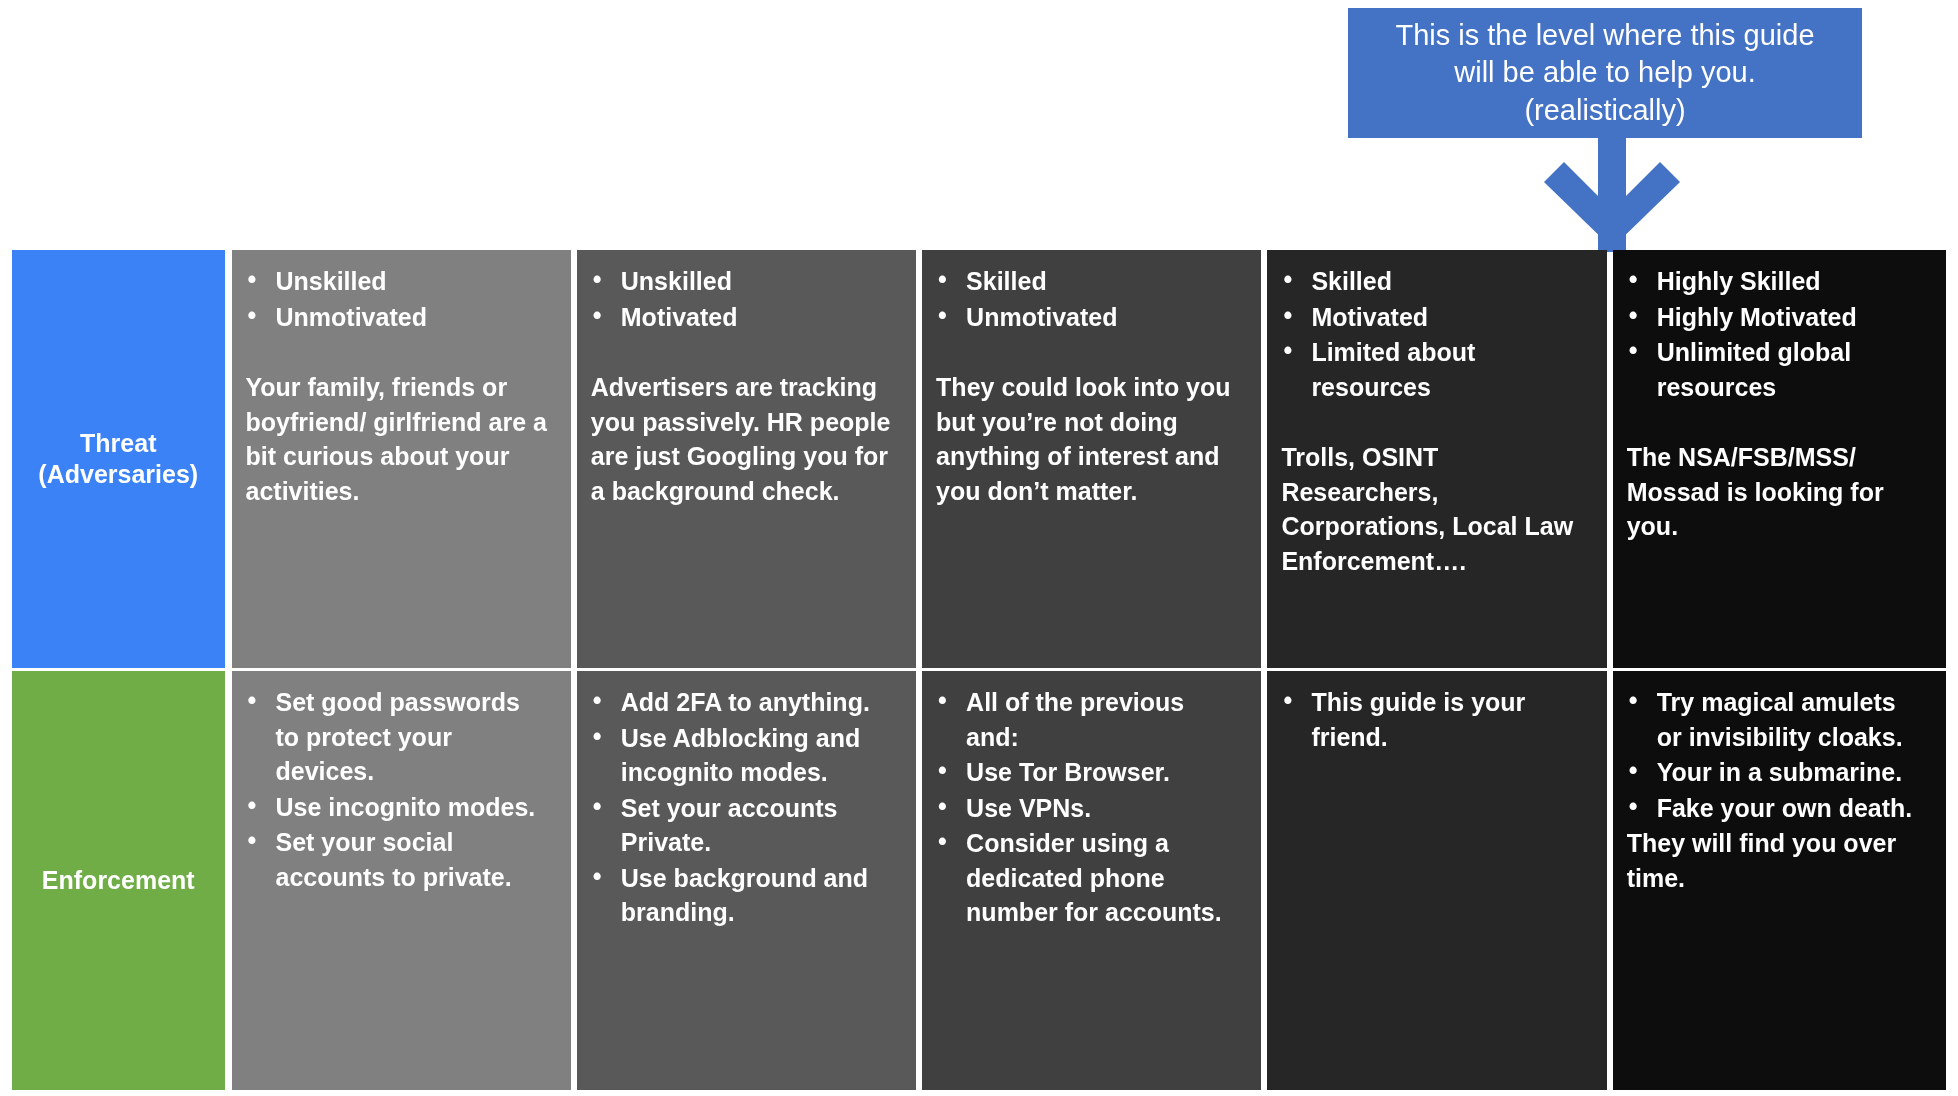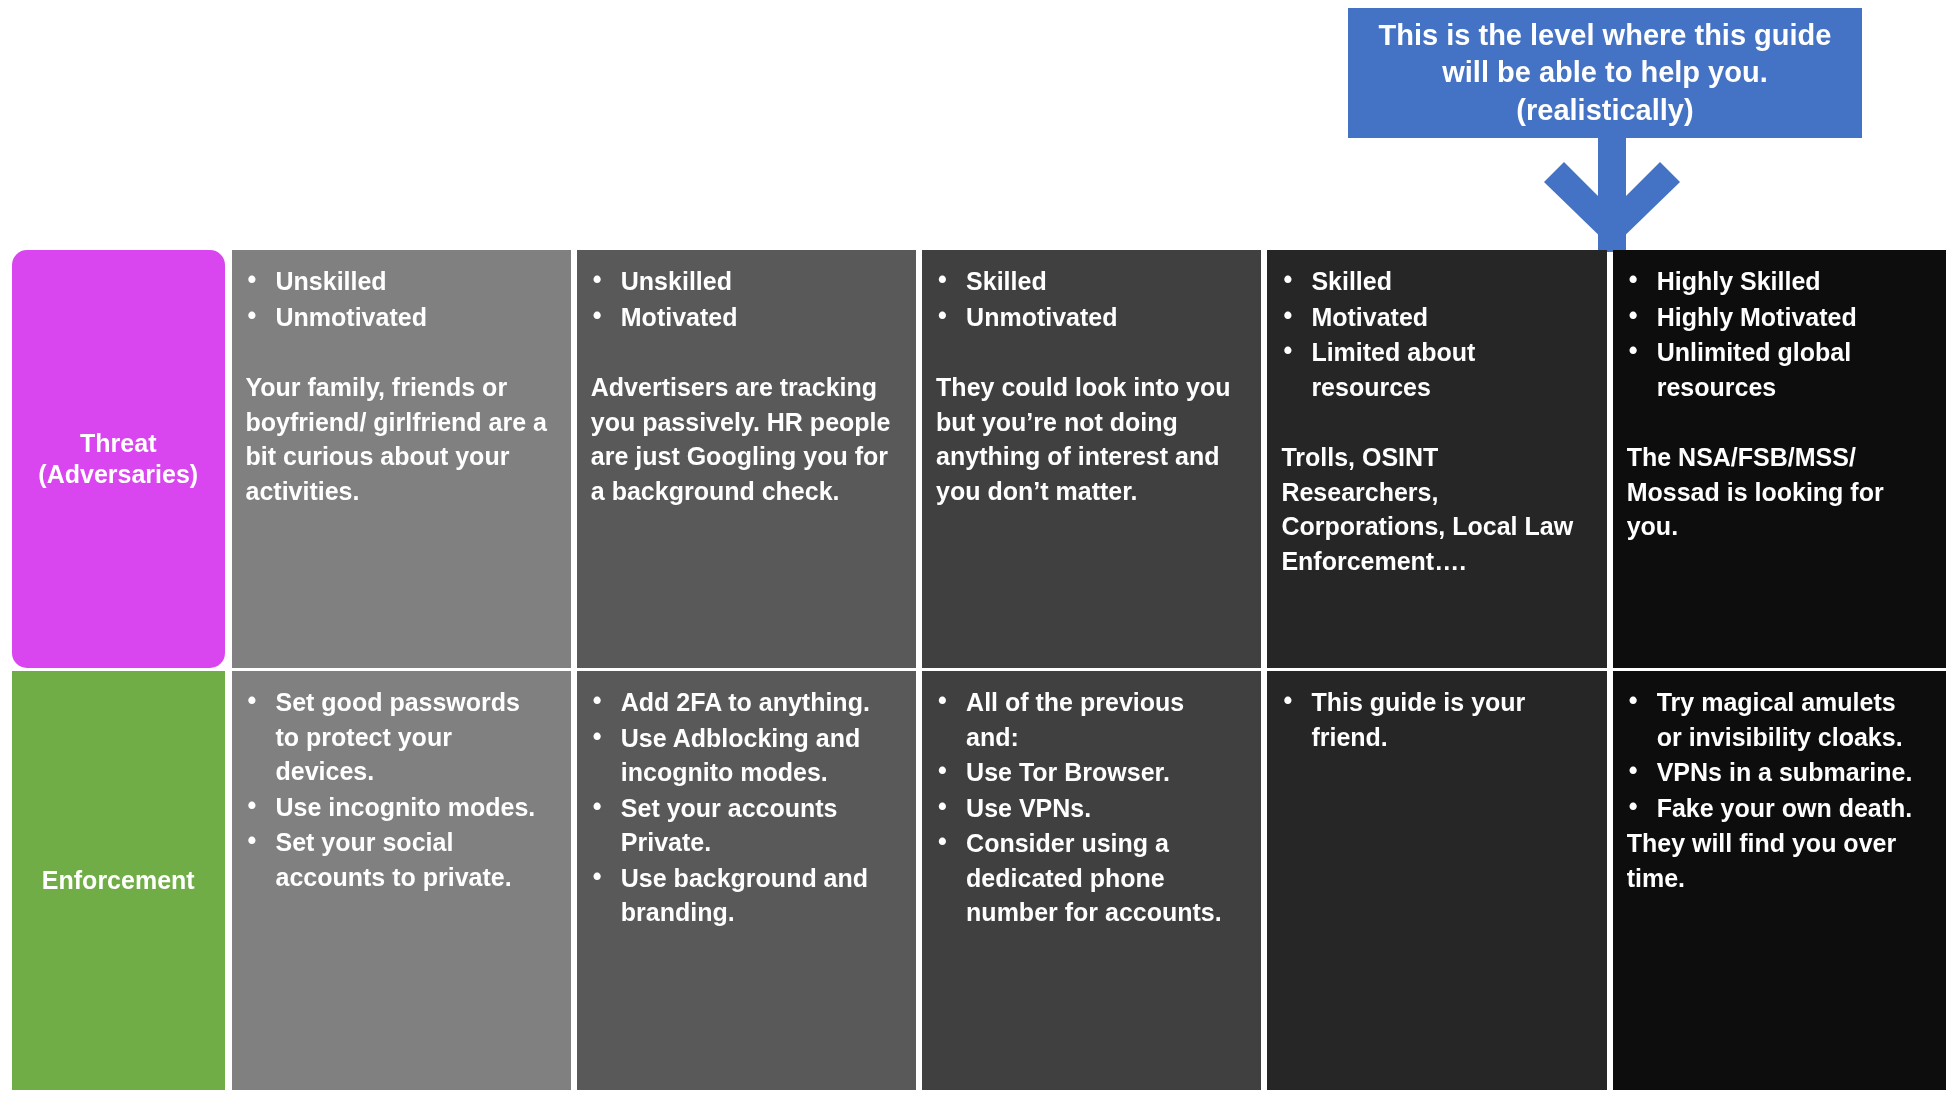--- a/index.html
+++ b/index.html
@@ -28,21 +28,21 @@
     box-sizing: border-box;
     display: flex;
     flex-direction: column;
     align-items: center;
     justify-content: center;
     padding: 4px 8px;
   }
   #callout .cline {
     color: #ffffff;
     font-size: 29px;
-    font-weight: bold;
+    font-weight: normal;
     line-height: 1.28;
     text-align: center;
     white-space: nowrap;
   }
 
   #arrow-wrap {
     position: absolute;
     left: 1532px;
     top: 130px;
     width: 160px;
@@ -80,21 +80,21 @@
     justify-content: center;
     text-align: center;
   }
   .cell.label .labeltext {
     color: #ffffff;
     font-size: 25px;
     font-weight: bold;
     line-height: 1.25;
     text-align: center;
   }
-  .cell.label.threat-label  { background: #d946ef; border-radius: 15px; }
+  .cell.label.threat-label  { background: #3b82f6; }
   .cell.label.mitig-label   { background: #70AD47; }
 
   
   .cell.content {
     width: 340px;
     margin-right: 6px;
     padding: 14px 23px 10px 14px;
     color: #ffffff;
   }
   .cell.content:last-child {
@@ -254,20 +254,20 @@
 
     <div class="cell content" style="background:#262626">
       <ul>
         <li>This guide is your friend.</li>
       </ul>
     </div>
 
     <div class="cell content" style="background:#0D0D0D">
       <ul>
         <li>Try magical amulets or invisibility cloaks.</li>
-        <li>VPNs in a submarine.</li>
+        <li>Your in a submarine.</li>
         <li>Fake your own death.</li>
       </ul>
       <p class="tight">They will find you over time.</p>
     </div>
   </div>
 
 </div>
 
 </body></html>

